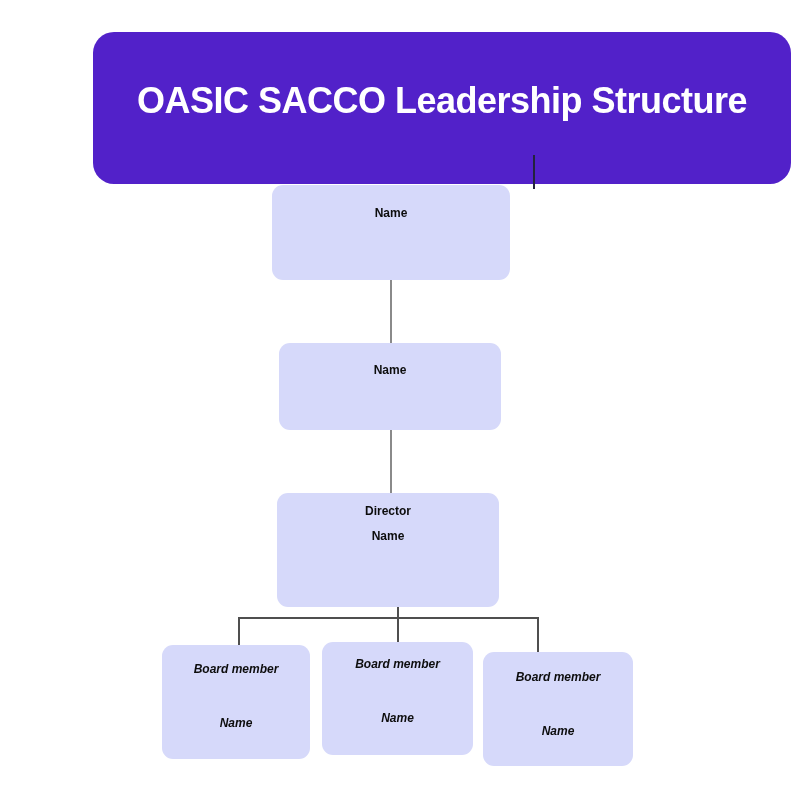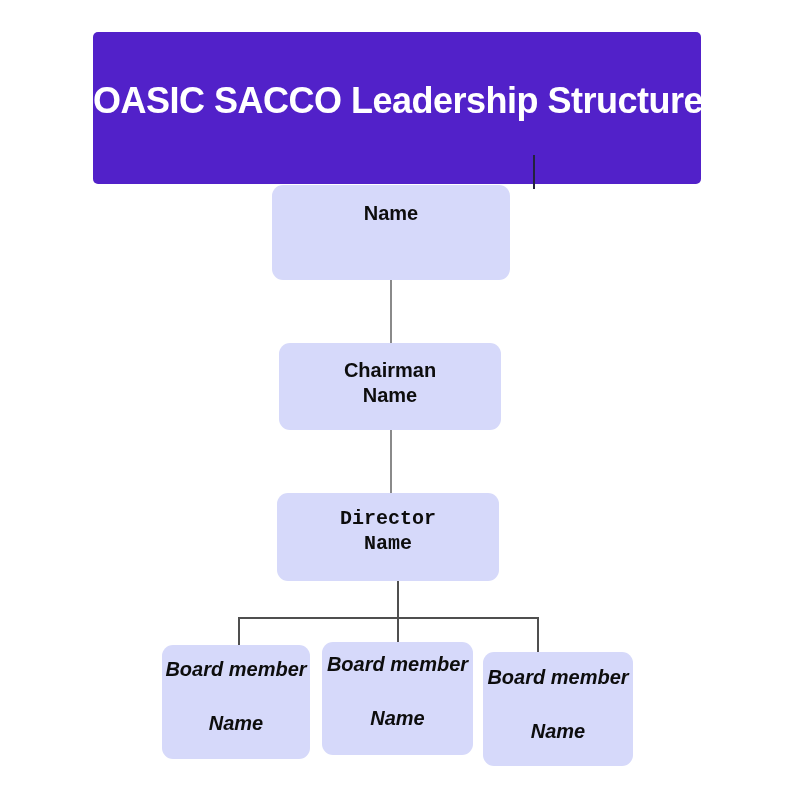--- a/index.html
+++ b/index.html
@@ -11,40 +11,40 @@
     --connector-lower:#4F4F4F;
     --cursor:#23233D;
   }
   *{box-sizing:border-box;margin:0;padding:0;}
   html,body{background:#fff;}
   body{font-family:"Liberation Sans", sans-serif;}
   .canvas{
     position:relative;width:800px;height:800px;background:#ffffff;overflow:hidden;
   }
   .banner{
-    position:absolute;left:93px;top:32px;width:608px;height:152px;
-    background:var(--banner-bg);border-radius:5px;
+    position:absolute;left:93px;top:32px;width:698px;height:152px;
+    background:var(--banner-bg);border-radius:21px;
   }
   .title{
     position:absolute;left:0;top:48px;width:100%;
     text-align:center;color:var(--title-text);
     font-size:36px;font-weight:700;letter-spacing:-0.5px;white-space:nowrap;
   }
   .cursor{
     position:absolute;left:440px;top:123px;width:2px;height:34px;
     background:var(--cursor);
   }
   .node{
     position:absolute;background:var(--node-bg);border-radius:11px;
-    color:var(--node-text);font-size:20px;font-weight:600;text-align:center;
+    color:var(--node-text);font-size:12px;font-weight:600;text-align:center;
   }
   .node span{display:block;line-height:25px;}
   .n-ceo{left:272px;top:185px;width:238px;height:95px;padding-top:16px;}
   .n-chair{left:279px;top:343px;width:222px;height:87px;padding-top:15px;}
-  .n-dir{left:277px;top:493px;width:222px;height:88px;padding-top:13px;font-family:Liberation Mono, monospace;}
+  .n-dir{left:277px;top:493px;width:222px;height:114px;padding-top:6px;}
   .n-board span{line-height:20px;font-style:italic;}
   .n-board .l2{margin-top:34px;}
   .n-b1{left:162px;top:645px;width:148px;height:114px;padding-top:14px;}
   .n-b2{left:322px;top:642px;width:151px;height:113px;padding-top:12px;}
   .n-b3{left:483px;top:652px;width:150px;height:114px;padding-top:15px;}
   .conn{position:absolute;background:var(--connector-upper);}
   .conn.v{width:2px;}
   .conn.h{height:2px;}
   .conn.lower{background:var(--connector-lower);}
   .c1{left:390px;top:280px;height:63px;}
@@ -71,21 +71,20 @@
   <div class="conn h lower c4"></div>
   <div class="conn v lower c5"></div>
   <div class="conn v lower c6"></div>
   <div class="conn v lower c7"></div>
 
   <div class="node n-ceo">
     <span class="l1">Name</span>
   </div>
 
   <div class="node n-chair">
-    <span class="l1">Chairman</span>
     <span class="l2">Name</span>
   </div>
 
   <div class="node n-dir">
     <span class="l1">Director</span>
     <span class="l2">Name</span>
   </div>
 
   <div class="node n-board n-b1">
     <span class="l1">Board member</span>

